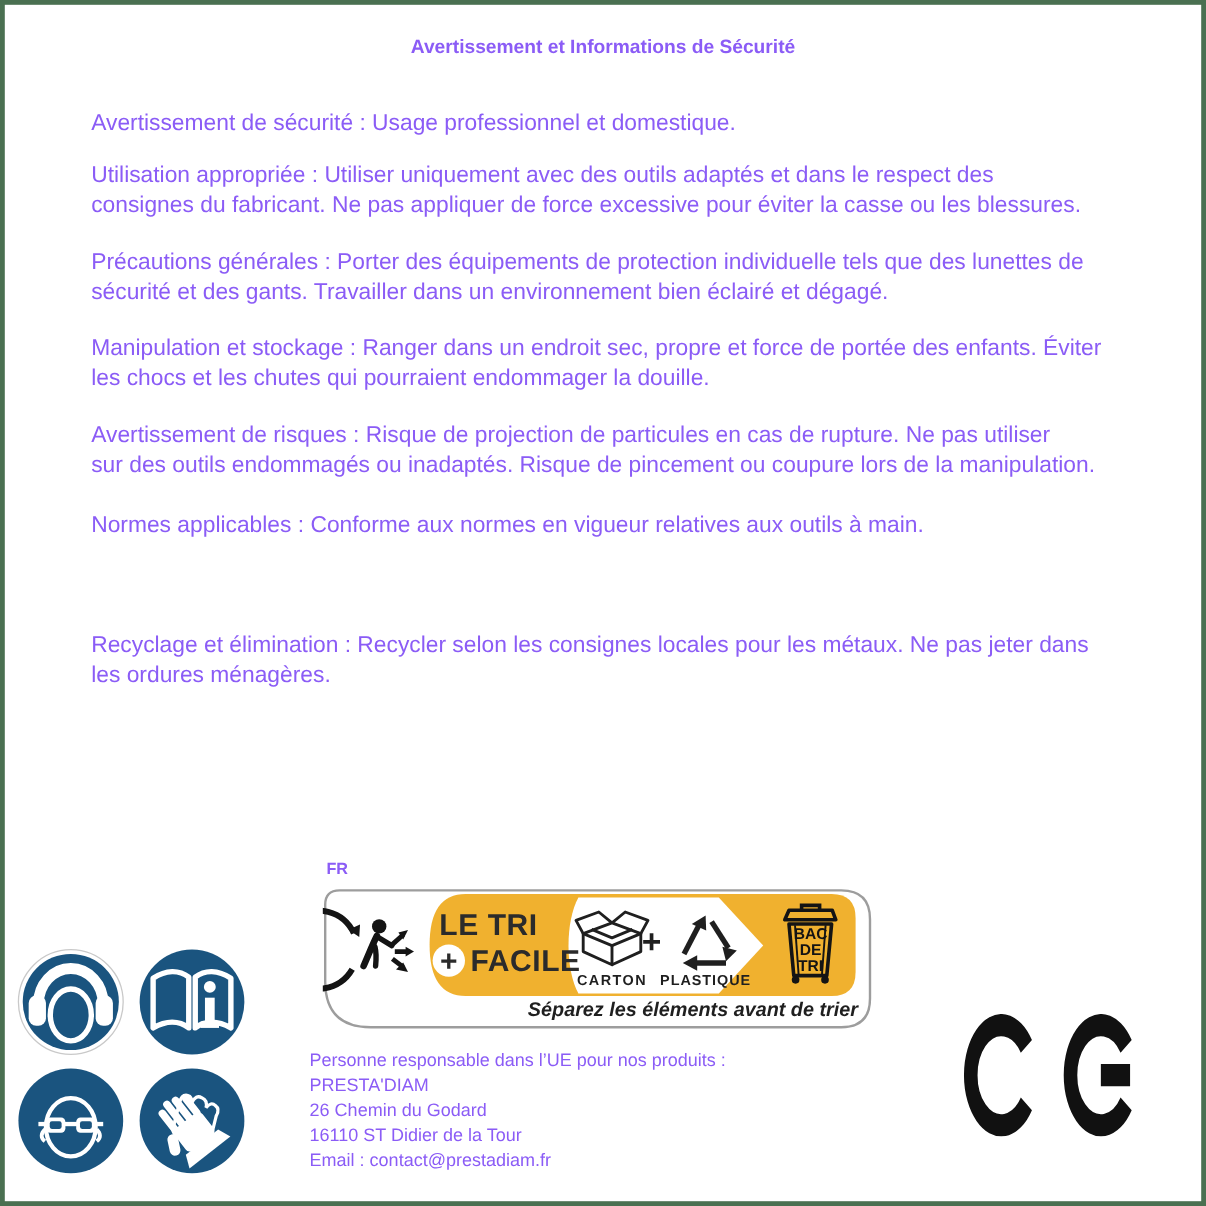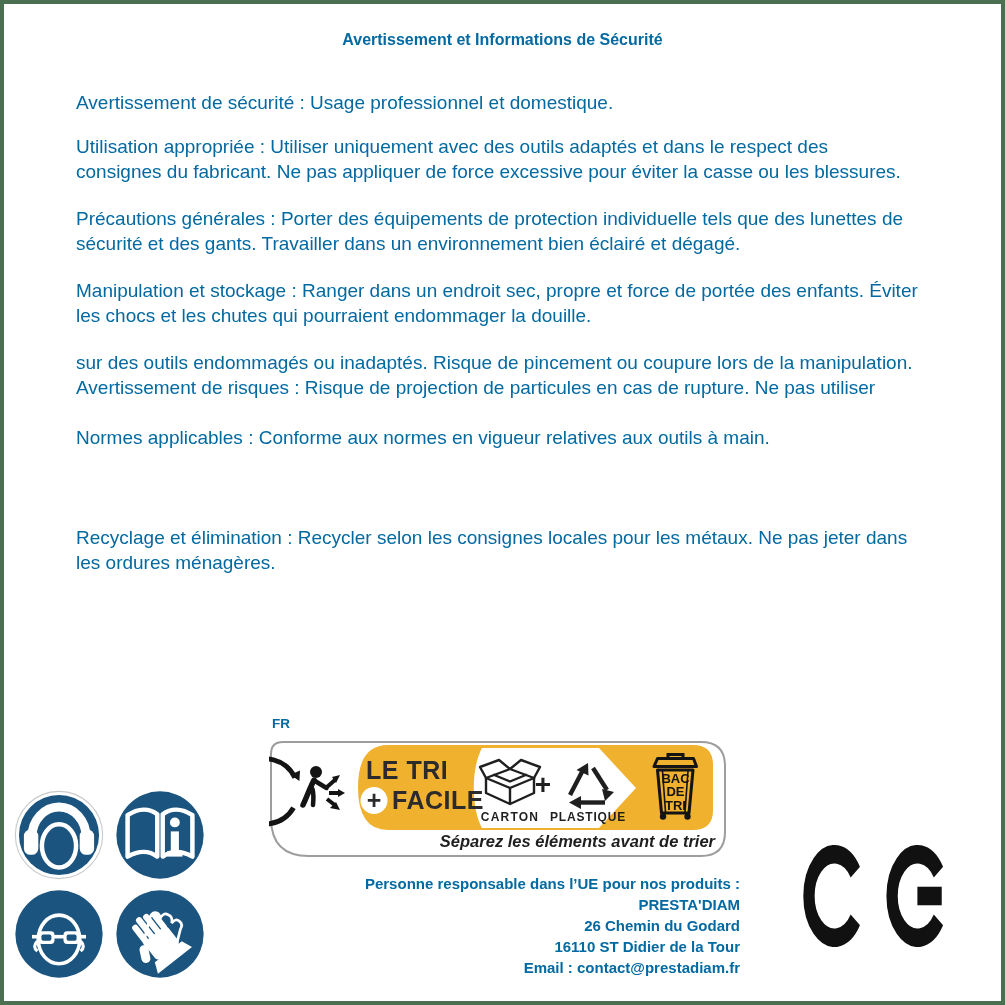--- a/index.html
+++ b/index.html
@@ -3,39 +3,39 @@
 <meta charset="utf-8">
 <style>
   html,body{margin:0;padding:0;background:#ffffff;}
   #page{
     position:relative;
     width:1005px;height:1005px;
     box-sizing:border-box;
     border:4px solid #4A7051;
     background:#ffffff;
     font-family:"Liberation Sans", sans-serif;
-    color:#0369a1;
+    color:#8b5cf6;
     overflow:hidden;
   }
   .doc-title{
     position:absolute;left:0;top:27px;width:100%;
     text-align:center;font-size:16px;font-weight:bold;
   }
   .para{position:absolute;left:72px;width:885px;font-size:19px;line-height:25px;}
   .para .line{white-space:nowrap;}
   .icon-grid{
     position:absolute;left:10px;top:786px;width:192px;
     display:grid;grid-template-columns:90px 90px;grid-gap:9px 11px;
   }
   .icon-grid svg{display:block;}
   .fr-tag{position:absolute;left:268px;top:712px;font-size:13.5px;font-weight:bold;text-align:right;}
   .tri-svg{position:absolute;left:265px;top:736px;}
   .addr{
     position:absolute;left:254px;top:869px;width:482px;
-    text-align:right;font-weight:bold;font-size:15px;line-height:21px;
+    text-align:left;font-weight:normal;font-size:15px;line-height:21px;
   }
   .ce-svg{position:absolute;left:799px;top:841px;}
   svg text{font-family:"Liberation Sans", sans-serif;}
 </style>
 </head>
 <body>
 
 <div id="page">
 
   <div class="doc-title">Avertissement et Informations de Sécurité</div>
@@ -49,22 +49,22 @@
   </div>
   <div class="para" style="top:202px">
     <div class="line">Précautions générales : Porter des équipements de protection individuelle tels que des lunettes de</div>
     <div class="line">sécurité et des gants. Travailler dans un environnement bien éclairé et dégagé.</div>
   </div>
   <div class="para" style="top:274px">
     <div class="line">Manipulation et stockage : Ranger dans un endroit sec, propre et force de portée des enfants. Éviter</div>
     <div class="line">les chocs et les chutes qui pourraient endommager la douille.</div>
   </div>
   <div class="para" style="top:346px">
+    <div class="line">Avertissement de risques : Risque de projection de particules en cas de rupture. Ne pas utiliser</div>
     <div class="line">sur des outils endommagés ou inadaptés. Risque de pincement ou coupure lors de la manipulation.</div>
-    <div class="line">Avertissement de risques : Risque de projection de particules en cas de rupture. Ne pas utiliser</div>
   </div>
   <div class="para" style="top:521px">
     <div class="line">Recyclage et élimination : Recycler selon les consignes locales pour les métaux. Ne pas jeter dans</div>
     <div class="line">les ordures ménagères.</div>
   </div>
   <div class="para" style="top:421px">
     <div class="line">Normes applicables : Conforme aux normes en vigueur relatives aux outils à main.</div>
   </div>
 
   <div class="icon-grid">

